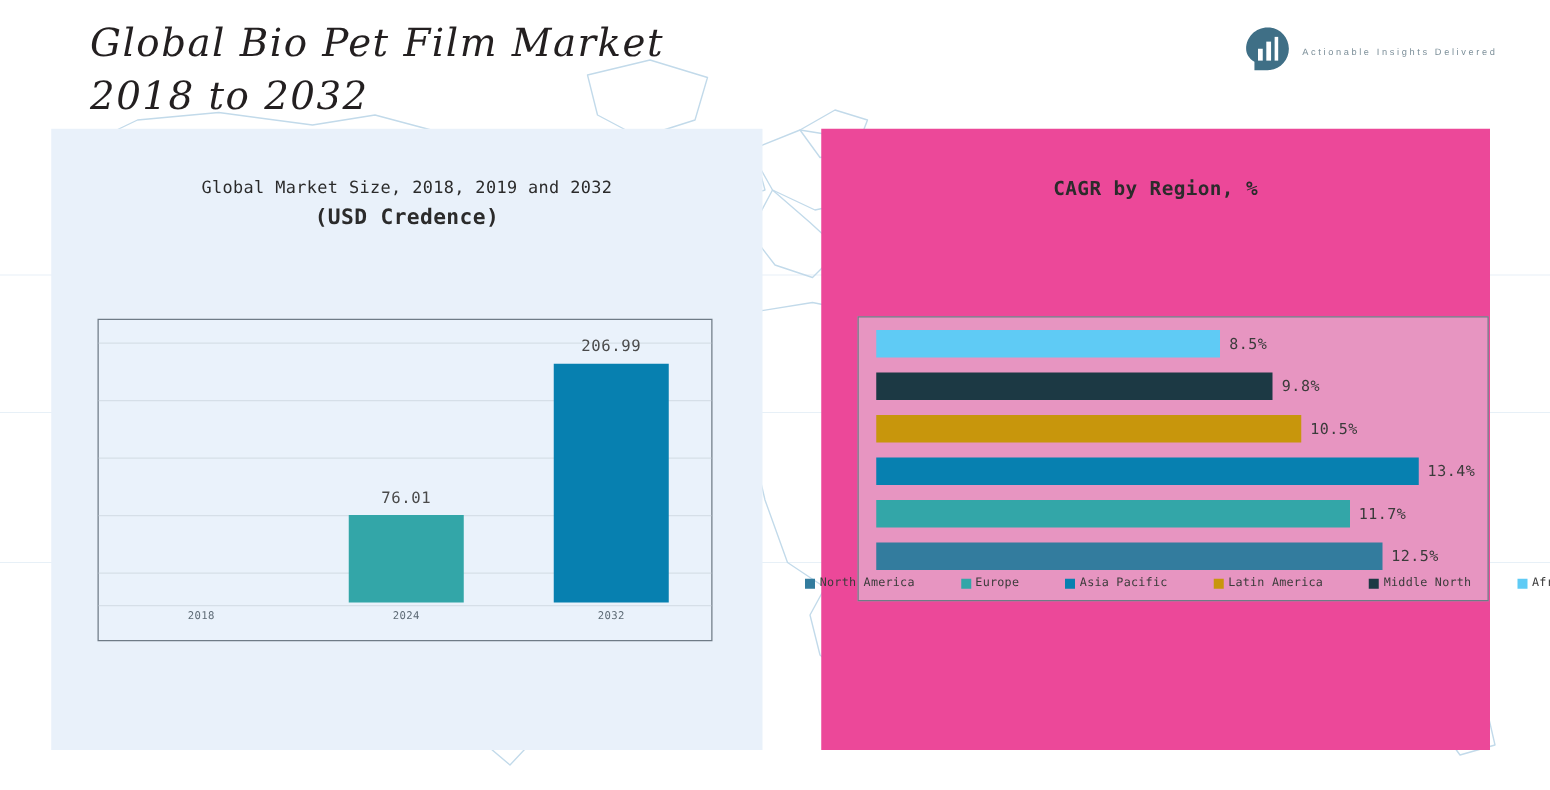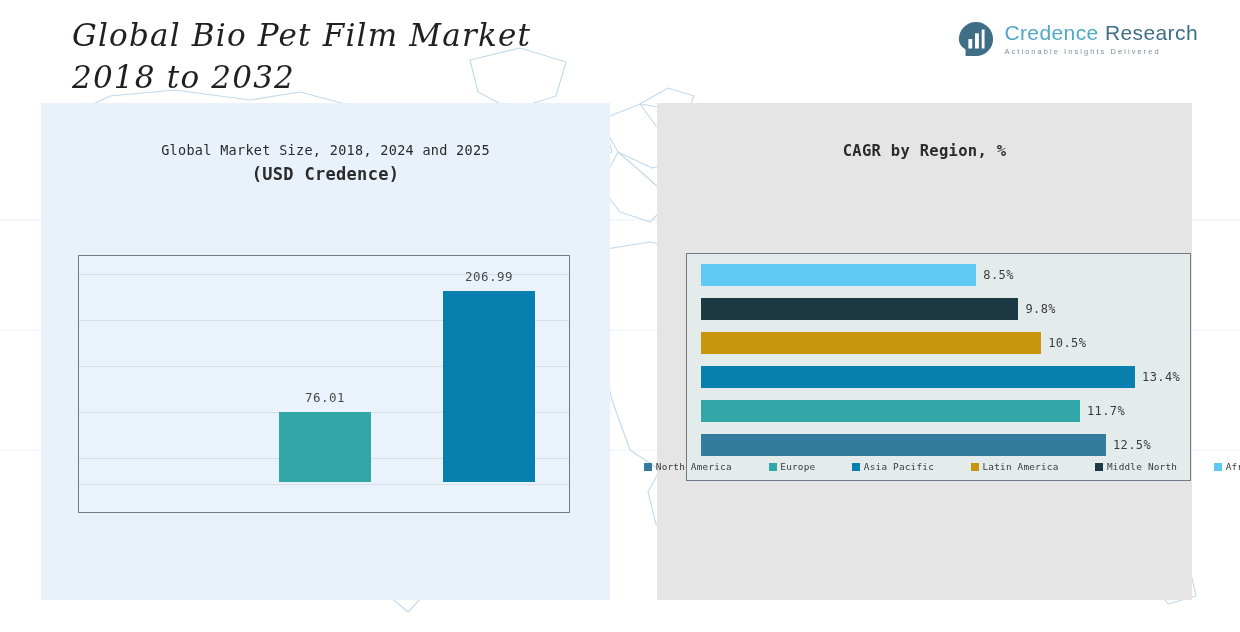--- a/index.html
+++ b/index.html
@@ -26,21 +26,21 @@
   .logo-mark { width: 38px; height: 38px; flex: 0 0 38px; }
   .logo-text { display: flex; flex-direction: column; line-height: 1; }
   .logo-name { font-family: "Liberation Sans", sans-serif; font-size: 21px; letter-spacing: .4px; color: #4fa8c8; }
   .logo-name b { color: #3f6f86; font-weight: 400; }
   .logo-tag { font-family: "Liberation Sans", sans-serif; font-size: 7.4px; letter-spacing: 2.1px;
               color: #7c8f99; margin-top: 5px; }
 
   
   .panel { position: absolute; top: 103px; height: 497px; }
   .panel-left  { left: 41px;  width: 569px; background: #e9f1fa; }
-  .panel-right { left: 657px; width: 535px; background: #e5e5e5; }
+  .panel-right { left: 657px; width: 535px; background: #ec4899; }
 
   .panel-title {
     position: absolute; left: 0; right: 0; text-align: center;
     color: #2b2b2b; letter-spacing: .3px;
   }
   .pt-left-1 { top: 39px; font-size: 13.5px; }
   .pt-left-2 { top: 61px; font-size: 17px; font-weight: bold; }
   .pt-right  { top: 39px; font-size: 15.5px; font-weight: bold; }
 
   
@@ -136,28 +136,26 @@
   <div class="logo">
     <span class="logo-mark">
       <svg viewBox="0 0 40 40" width="38" height="38" aria-hidden="true">
         <path d="M20 2 C30 2 38 10 38 20 C38 30 30 38 20 38 L9 38 L9 31 C4 28 2 24 2 20 C2 10 10 2 20 2 Z" fill="#3f6f86"></path>
         <rect x="12" y="20" width="4" height="10" fill="#ffffff"></rect>
         <rect x="19" y="14" width="4" height="16" fill="#ffffff"></rect>
         <rect x="26" y="10" width="3" height="20" fill="#ffffff"></rect>
       </svg>
     </span>
     <span class="logo-text">
-      <span class="logo-name"><span>Credence</span>
-        <b>Research</b></span>
       <span class="logo-tag">Actionable Insights Delivered</span>
     </span>
   </div>
 
   <div class="panel panel-left">
-    <div class="panel-title pt-left-1">Global Market Size, 2018, 2024 and 2025</div>
+    <div class="panel-title pt-left-1">Global Market Size, 2018, 2019 and 2032</div>
     <div class="panel-title pt-left-2">(USD Credence)</div>
 
     <div class="chart-left">
       <div class="gridlines">
         <i style="top:18px"></i>
           <i style="top:64px"></i>
           <i style="top:110px"></i>
         <i style="top:156px"></i>
           <i style="top:202px"></i>
           <i style="top:228px"></i>
@@ -165,20 +163,25 @@
       <div class="plot-l" id="plot-left">
           <div class="vbar-slot" style="left: 200px; width: 92px;">
             <div class="vbar-val">76.01</div>
             <div class="vbar" style="height: 70.3093px; background: rgb(51, 166, 168);"></div>
           </div>
           <div class="vbar-slot" style="left: 364px; width: 92px; align-items: center;">
             <div class="vbar-val">206.99</div>
             <div class="vbar" style="height: 191.466px; background: rgb(7, 128, 176);"></div>
           </div>
         </div>
+      <div class="xlabels" id="xlabels-left">
+          <div class="xlab" style="left: 0px; width: 164px;">2018</div>
+          <div class="xlab" style="left: 164px; width: 164px;">2024</div>
+          <div class="xlab" style="left: 328px; width: 164px;">2032</div>
+        </div>
     </div>
   </div>
 
   <div class="panel panel-right">
     <div class="panel-title pt-right">CAGR by Region, %</div>
 
     <div class="chart-right">
       <div id="plot-right" style="position:absolute;left:0;right:0;top:10px;height:205px;">
           <div class="hbar-row" style="top: 0px; height: 22px;">
             <div class="hbar-wrap">

